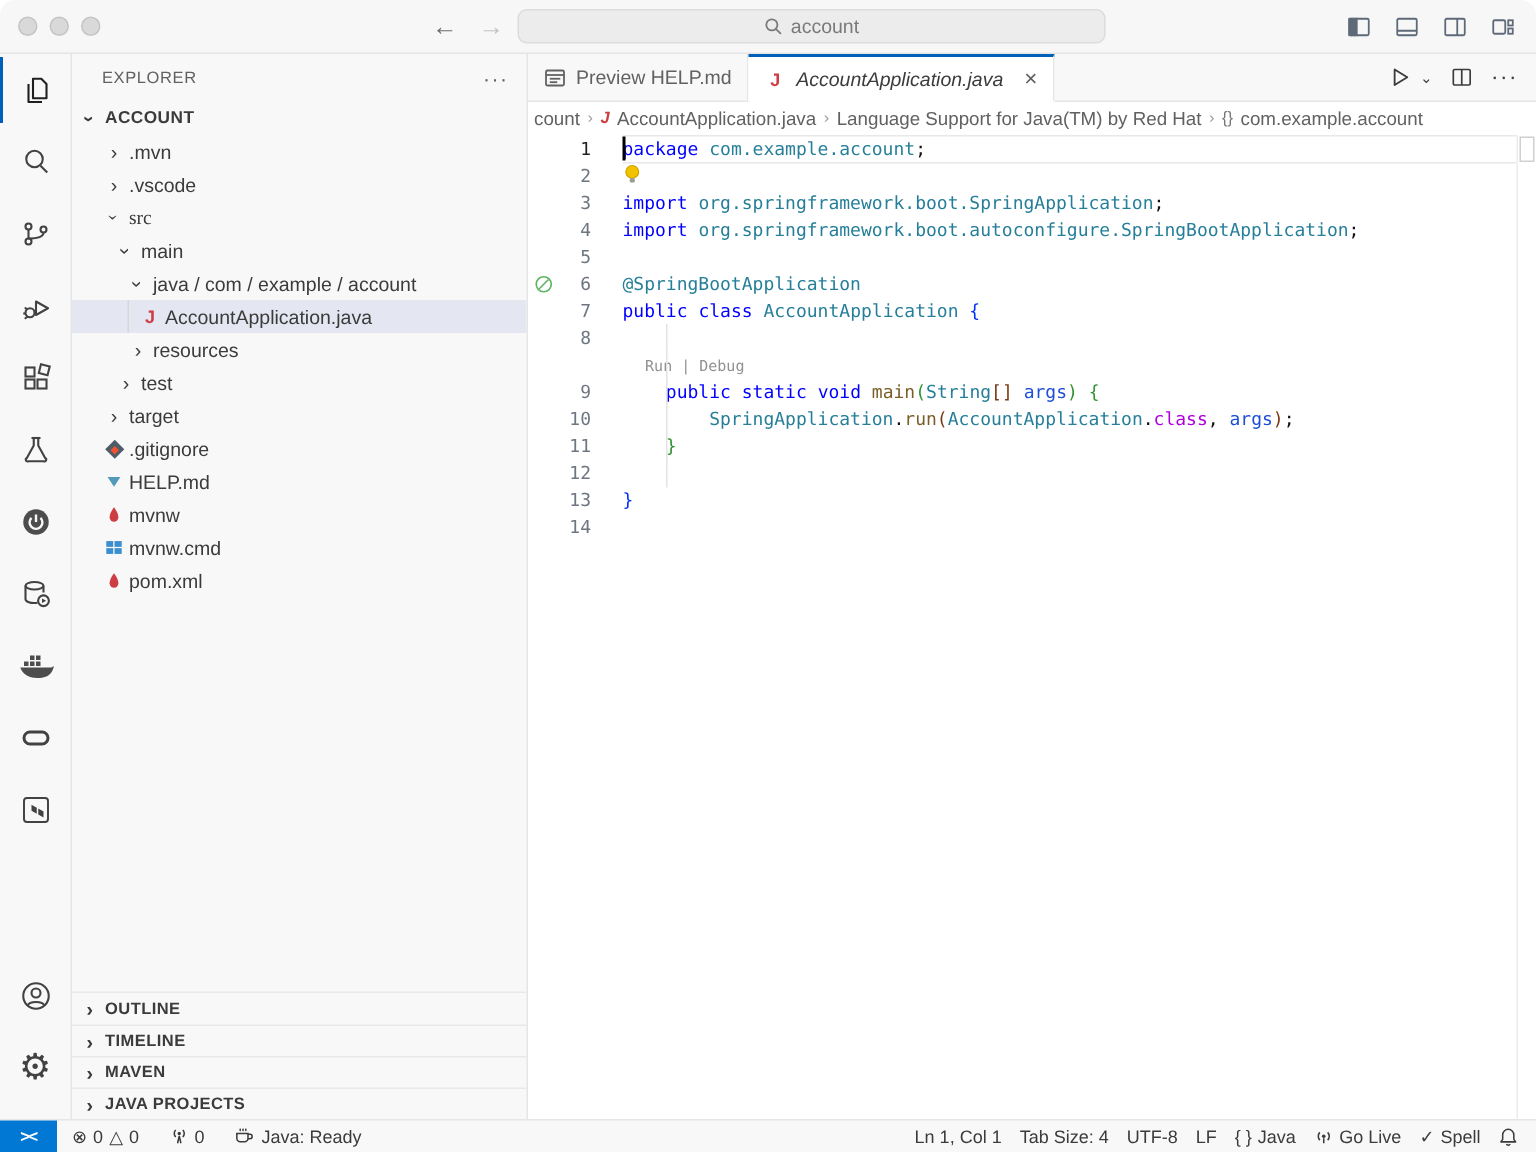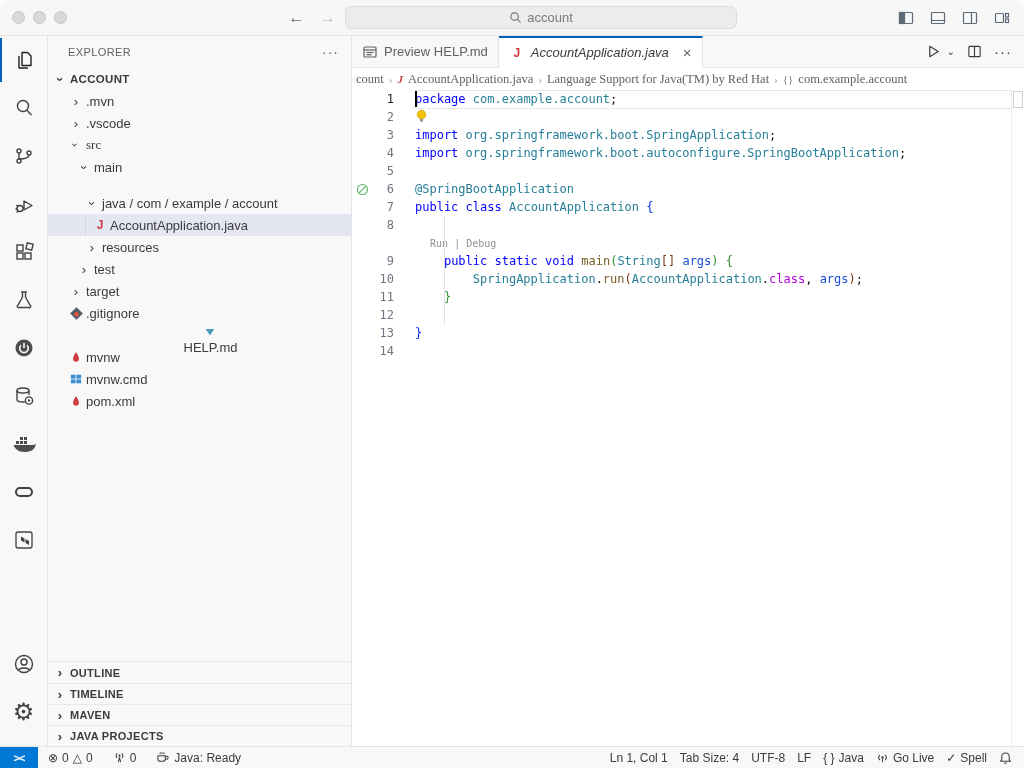--- a/index.html
+++ b/index.html
@@ -64,21 +64,21 @@
          border-right:1px solid #e5e5e5; cursor:pointer; position:relative; }
   .tab.active { background:#fff; color:#3b3b3b; border-top:2px solid var(--accent,#005fb8);
                 box-shadow:0 1px 0 #fff; z-index:2; }
   .tab.active .tab-label { font-style:italic; }
   .tab-close { margin-left:8px; color:#616161; font-size:15px; line-height:1; }
   .tab-actions { margin-left:auto; display:flex; align-items:center; gap:12px; padding-right:12px; color:#3b3b3b; }
   .chev-down { font-size:10px; color:#3b3b3b; margin-left:-6px; }
   .more-dots { font-size:15px; letter-spacing:1px; }
 
   .breadcrumb { height:22px; display:flex; align-items:center; gap:5px; font-size:12.5px; color:#616161;
-                padding-left:4px; background:#fff; white-space:nowrap; overflow:hidden; flex-shrink:0;font-family:Liberation Serif, serif; }
+                padding-left:4px; background:#fff; white-space:nowrap; overflow:hidden; flex-shrink:0; }
   .bc-sep { color:#9d9d9d; font-size:11px; }
   .bc-java { color:var(--javared,#cc3e44); font-weight:bold; font-size:11px; font-style:italic; }
   .bc-braces { color:#767676; font-size:11px; }
 
   
   .codewrap { flex:1; position:relative; overflow:hidden; font-family:"DejaVu Sans Mono", monospace;
               font-size:12px; background:#fff; }
   .coderow { height:18px; display:flex; align-items:center; margin-right:13px; }
   .gicon { width:20px; text-align:center; flex-shrink:0; display:flex; justify-content:center; }
   .lnum { width:22px; text-align:right; color:#6e7681; font-size:12px; flex-shrink:0; }
@@ -264,21 +264,21 @@
             <span class="tree-label">.vscode</span>
           </div>
           <div class="tree-row" style="padding-left: 20px; font-family: Liberation Serif, serif;">
             <span class="twisty open">›</span>
             <span class="tree-label">src</span>
           </div>
           <div class="tree-row" style="padding-left: 28px;">
             <span class="twisty open">›</span>
             <span class="tree-label">main</span>
           </div>
-          <div class="tree-row" style="padding-left: 36px; margin-top: 14px;">
+          <div class="tree-row" style="padding-left: 36px;">
             <span class="twisty open">›</span>
             <span class="tree-label">java / com / example / account</span>
           </div>
           <div class="tree-row selected" style="padding-left: 44px;">
             <span class="tguide" style="left:37px"></span>
             <span class="fi fi-java">J</span>
             <span class="tree-label">AccountApplication.java</span>
           </div>
           <div class="tree-row" style="padding-left: 36px;">
             <span class="twisty">›</span>
@@ -293,21 +293,21 @@
             <span class="tree-label">target</span>
           </div>
           <div class="tree-row" style="padding-left: 20px;">
             <span class="fi">
               <span class="gitdiamond">
                 <i></i>
               </span>
             </span>
             <span class="tree-label">.gitignore</span>
           </div>
-          <div class="tree-row" style="padding-left: 20px; flex-direction: column;">
+          <div class="tree-row" style="padding-left: 20px;">
             <span class="fi">
               <svg width="12" height="12" viewBox="0 0 14 14">
                 <path d="M2 3.5h10L7 11z" fill="#519aba"></path>
               </svg>
             </span>
             <span class="tree-label">HELP.md</span>
           </div>
           <div class="tree-row" style="padding-left: 20px;">
             <span class="fi">
               <svg width="12" height="13" viewBox="0 0 14 14">

